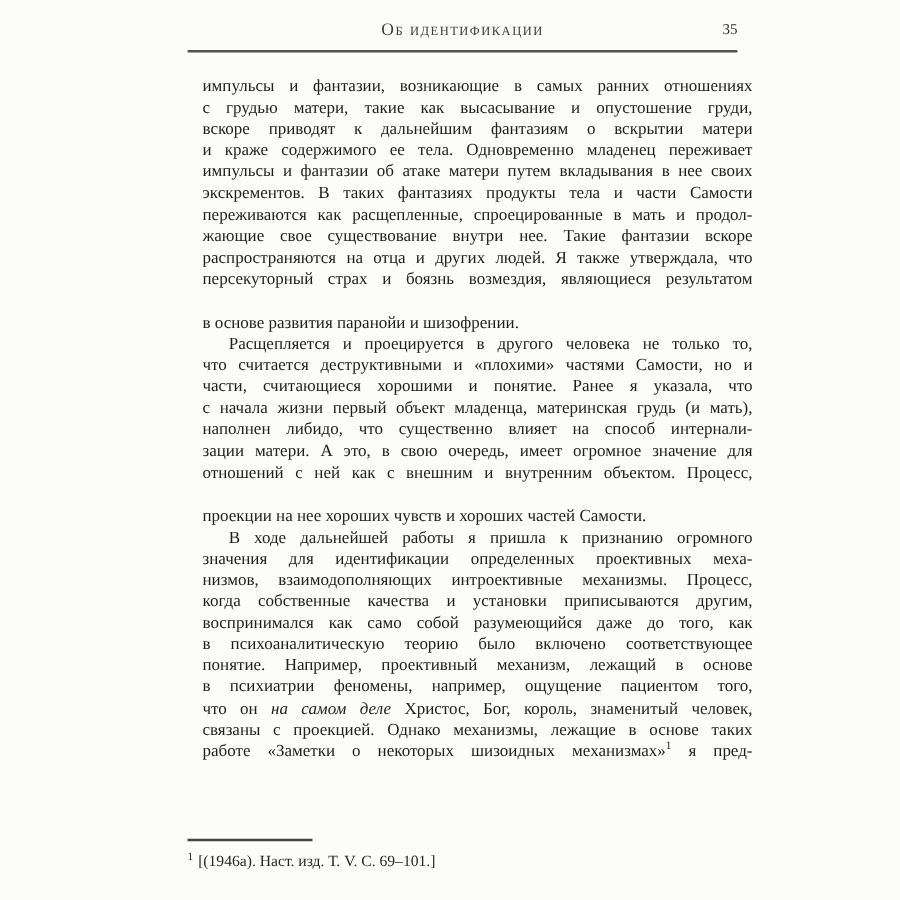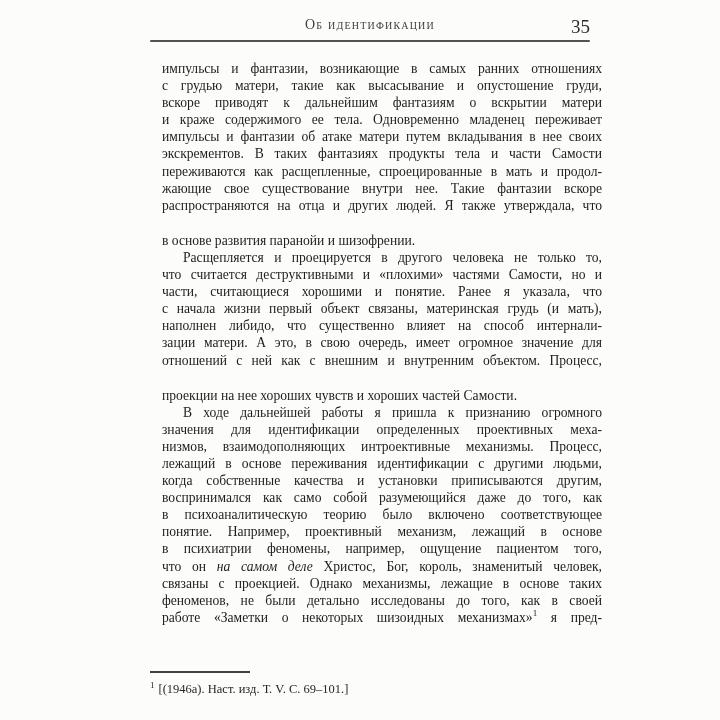--- a/index.html
+++ b/index.html
@@ -36,21 +36,21 @@
     text-align: center;
     font-variant: small-caps;
     letter-spacing: 1.2px;
     font-size: 14px;
     color: #3c3c3c;
   }
   .page-number {
     position: absolute;
     right: 0;
     top: -1px;
-    font-size: 19px;
+    font-size: 12px;
     color: #2e2e2e;
     text-align: center;
   }
   .header-rule {
     position: absolute;
     top: 40px;
     left: 0;
     width: 440px;
     height: 2px;
     background: #555250;
@@ -125,41 +125,40 @@
     <div class="body-text" id="body-text">
         <div class="line">импульсы и фантазии, возникающие в самых ранних отношениях</div>
         <div class="line">с грудью матери, такие как высасывание и опустошение груди,</div>
         <div class="line">вскоре приводят к дальнейшим фантазиям о вскрытии матери</div>
         <div class="line">и краже содержимого ее тела. Одновременно младенец переживает</div>
         <div class="line">импульсы и фантазии об атаке матери путем вкладывания в нее своих</div>
         <div class="line">экскрементов. В таких фантазиях продукты тела и части Самости</div>
         <div class="line">переживаются как расщепленные, спроецированные в мать и продол-</div>
         <div class="line">жающие свое существование внутри нее. Такие фантазии вскоре</div>
         <div class="line">распространяются на отца и других людей. Я также утверждала, что</div>
+        <div class="line">персекуторный страх и боязнь возмездия, являющиеся результатом</div>
         <div class="line end">в основе развития паранойи и шизофрении.</div>
         <div class="line indent">Расщепляется и проецируется в другого человека не только то,</div>
         <div class="line">что считается деструктивными и «плохими» частями Самости, но и</div>
         <div class="line">части, считающиеся хорошими и понятие. Ранее я указала, что</div>
-        <div class="line">с начала жизни первый объект связаны, материнская грудь (и мать),</div>
+        <div class="line">с начала жизни первый объект младенца, материнская грудь (и мать),</div>
         <div class="line">наполнен либидо, что существенно влияет на способ интернали-</div>
         <div class="line">зации матери. А это, в свою очередь, имеет огромное значение для</div>
         <div class="line">отношений с ней как с внешним и внутренним объектом. Процесс,</div>
         <div class="line end">проекции на нее хороших чувств и хороших частей Самости.</div>
         <div class="line indent">В ходе дальнейшей работы я пришла к признанию огромного</div>
         <div class="line">значения для идентификации определенных проективных меха-</div>
         <div class="line">низмов, взаимодополняющих интроективные механизмы. Процесс,</div>
-        <div class="line">лежащий в основе переживания идентификации с другими людьми,</div>
         <div class="line">когда собственные качества и установки приписываются другим,</div>
         <div class="line">воспринимался как само собой разумеющийся даже до того, как</div>
         <div class="line">в психоаналитическую теорию было включено соответствующее</div>
         <div class="line">понятие. Например, проективный механизм, лежащий в основе</div>
         <div class="line">в психиатрии феномены, например, ощущение пациентом того,</div>
         <div class="line">что он <em>на самом деле</em> Христос, Бог, король, знаменитый человек,</div>
         <div class="line">связаны с проекцией. Однако механизмы, лежащие в основе таких</div>
-        <div class="line">феноменов, не были детально исследованы до того, как в своей</div>
         <div class="line">работе «Заметки о некоторых шизоидных механизмах»<sup>1</sup> я пред-</div>
       </div>
 
     <div class="footnote-rule"></div>
 
     <div class="footnote">
       <sup>1</sup><span class="fn-text">[(1946a). Наст. изд. Т. V. С. 69–101.]</span>
     </div>
 
   </div>

